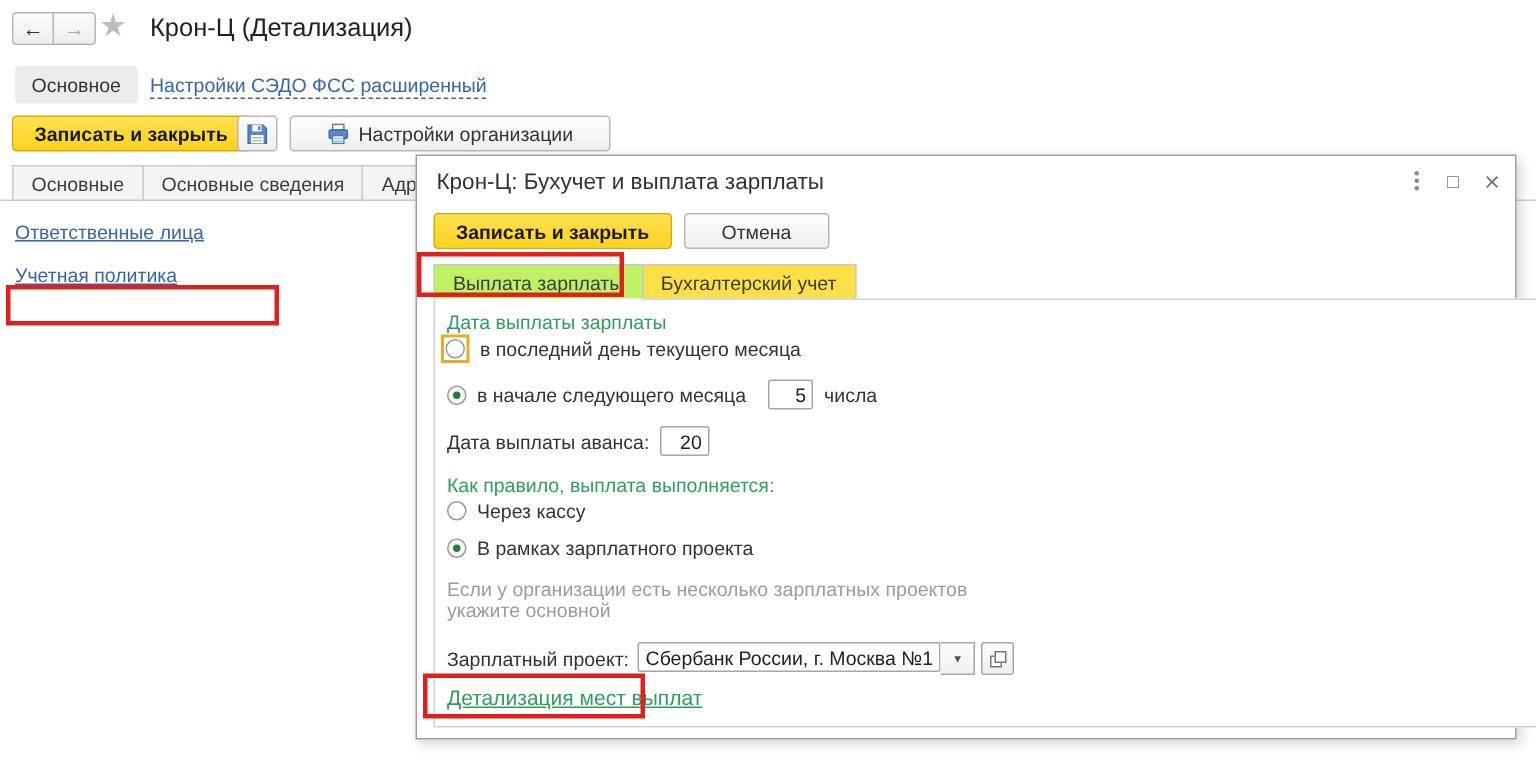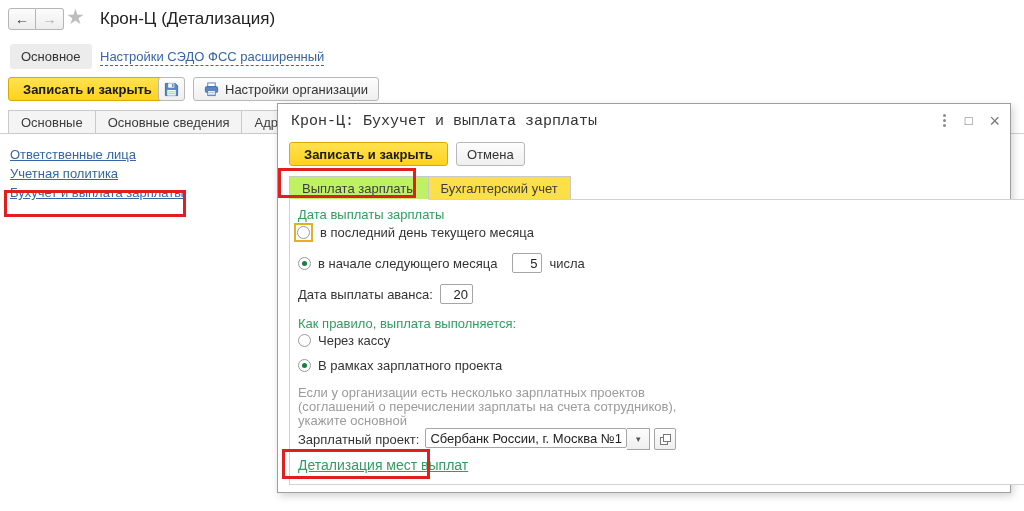--- a/index.html
+++ b/index.html
@@ -32,48 +32,48 @@
     color: #3566a5; text-decoration: none; cursor: pointer;
     border-bottom: 1px dashed #3566a5; padding-bottom: 1px;
   }
   .sedo-link { left: 100px; top: 49px; }
 
   
   .btn {
     display: inline-flex; align-items: center; gap: 6px;
     border: 1px solid #b8b8b8; border-radius: 3px;
     background: linear-gradient(#fdfdfd, #efefef);
-    padding: 0 10px; height: 24px; cursor: pointer; font-size: 13px; color:#333;
+    padding: 0 24px; height: 24px; cursor: pointer; font-size: 13px; color:#333;
   }
   .btn-yellow {
     background: linear-gradient(#ffe24f, #ffd21e);
     border-color: #d4ac00; font-weight: bold; color: #1a1a1a;
   }
   .toolbar-save-close { left: 8px; top: 77px; padding: 0 14px; }
   .toolbar-save-icon { left: 158px; top: 77px; width: 27px; padding: 0; justify-content: center; }
   .toolbar-org-settings { left: 193px; top: 77px; }
 
   
   .tabline { left: 0; top: 133px; width: 1024px; height: 1px; background: #cfcfcf; }
   .main-tabs { left: 8px; top: 110px; display: flex; }
   .tab {
     border: 1px solid #c9c9c9; background: #f4f4f4; height: 24px;
     padding: 0 12px; display: flex; align-items: center; cursor: pointer;
     margin-right: -1px; color: #3c3c3c; white-space: nowrap;
   }
 
-  .nav-links { left: 10px; top: 147px; display: flex; flex-direction: column; gap: 4px; }
+  .nav-links { left: 10px; top: 147px; display: flex; flex-direction: column; gap: 14px; }
 
   
   .dialog {
     left: 277px; top: 103px; width: 734px; height: 390px;
     background: #fff; border: 1px solid #9e9e9e;
     box-shadow: 2px 3px 8px rgba(0,0,0,0.18); z-index: 5;
   }
-  .dlg-title { left: 13px; top: 9px; font-size: 15px; color: #333; font-family: Liberation Mono, monospace; }
+  .dlg-title { left: 13px; top: 9px; font-size: 15px; color: #333; }
   .dlg-controls { right: 10px; top: 8px; display: flex; align-items: center; gap: 17px; color: #777; }
   .kebab { display: flex; flex-direction: column; gap: 2px; padding: 2px; cursor: pointer; }
   .kebab i { width: 3px; height: 3px; border-radius: 50%; background: #8a8a8a; }
   .wctl { font-size: 15px; line-height: 14px; cursor: pointer; color: #777; }
 
   .dlg-save-close { left: 11px; top: 38px; padding: 0 14px; }
   .dlg-cancel { left: 178px; top: 38px; }
 
   .dlg-tabs { left: 11px; top: 72px; display: flex; }
   .dlg-tab {
@@ -199,21 +199,20 @@
 <div class="abs tabline"></div>
 <div class="abs main-tabs">
   <div class="tab">Основные</div>
   <div class="tab">Основные сведения</div>
   <div class="tab">Адреса и тел</div>
 </div>
 
 <div class="abs nav-links">
   <a class="link">Ответственные лица</a>
   <a class="link">Учетная политика</a>
-  <a class="link">Бухучет и выплата зарплаты</a>
 </div>
 
 <div class="abs dialog">
   <div class="abs dlg-title">Крон-Ц: Бухучет и выплата зарплаты</div>
   <div class="abs dlg-controls">
     <span class="kebab">
         <i></i>
         <i></i>
         <i></i>
       </span>
@@ -256,21 +255,20 @@
       <span>Через кассу</span>
     </div>
 
     <div class="abs row row-project">
       <span class="radio checked"></span>
       <span>В рамках зарплатного проекта</span>
     </div>
 
     <div class="abs hint">
       <div>Если у организации есть несколько зарплатных проектов</div>
-      <div>(соглашений о перечислении зарплаты на счета сотрудников),</div>
       <div>укажите основной</div>
     </div>
 
     <div class="abs row row-salary-project">
       <span>Зарплатный проект:</span>
       <span class="combo">
         <input class="inp combo-input" value="Сбербанк России, г. Москва №123" style="">
         <span class="combo-dd">
             <span>▾</span>
           </span>

